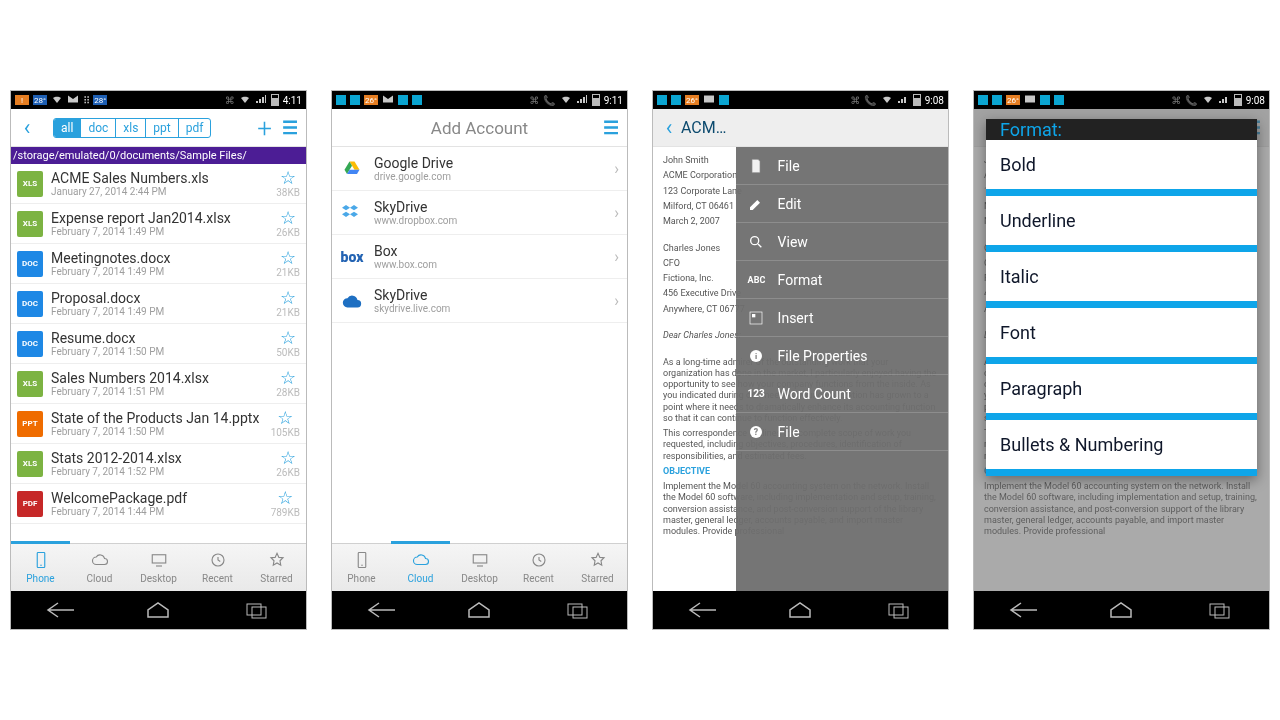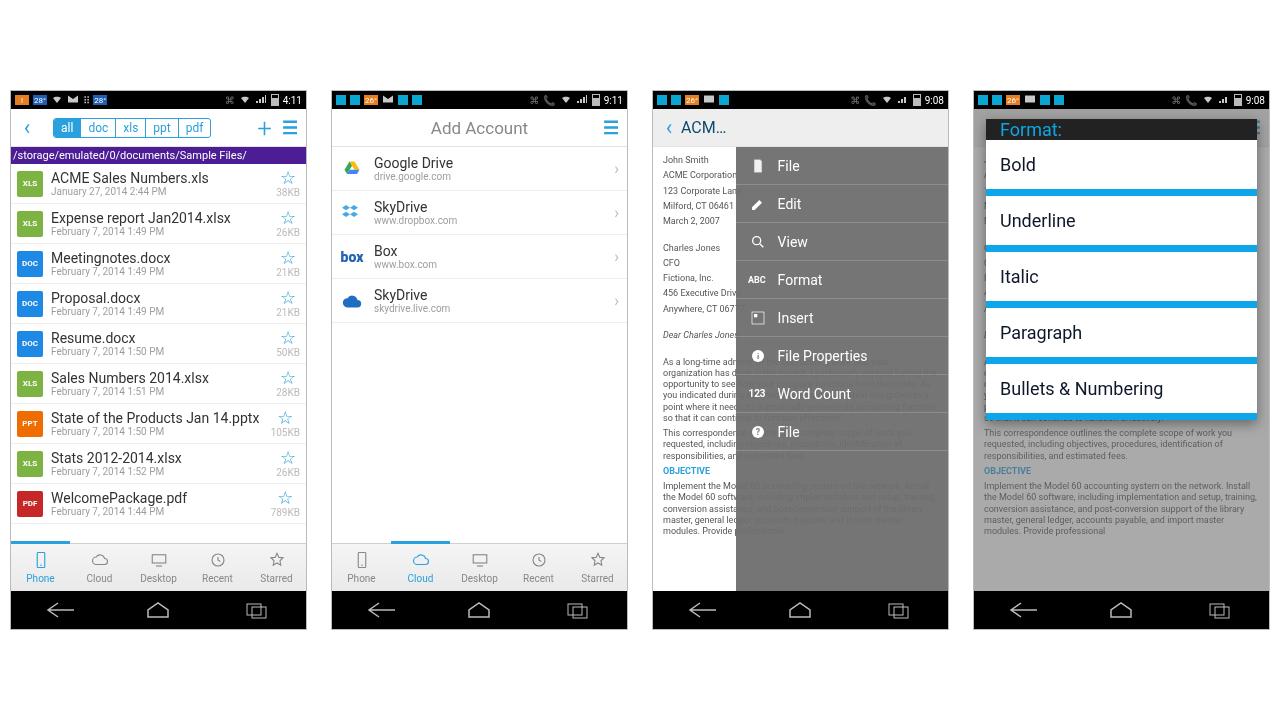--- a/index.html
+++ b/index.html
@@ -80,21 +80,21 @@
   .acct-url{font-size:10px;color:#9e9e9e;}
   .acct-chev{color:#bbb;font-size:16px;}
   
   .doc-bg { flex:1; background:#fff; position:relative; overflow:hidden; font-size:9px; color:#555;}
   .doc-content { padding:8px 10px; line-height:1.25; }
   .doc-content p{margin-bottom:4px;}
   .doc-content .heading{color:#2aa1dd;font-weight:700;margin-top:4px;}
   
   .overflow { position:absolute; right:0; top:0; bottom:0; width:72%; background:rgba(110,110,110,0.95);}
   .of-item { height:38px; display:flex; align-items:center; gap:12px; padding:0 12px; color:#fff; border-bottom:1px solid rgba(255,255,255,0.18); font-size:14px;}
-  .of-icon { width:18px; display:flex;align-items:center;justify-content:flex-end;}
+  .of-icon { width:18px; display:flex;align-items:center;justify-content:flex-start;}
   
   .scrim{position:absolute;inset:0;background:rgba(100,100,100,0.55);}
   .dialog{position:absolute;left:12px;right:12px;top:10px;background:#fff;box-shadow:0 4px 12px rgba(0,0,0,0.4);}
   .dialog-title{background:#222;color:#0ea5e9;font-size:18px;padding:0 14px;}
   .dialog-item{padding:14px 14px;font-size:18px;color:#0f172a;border-bottom:7px solid #0ea5e9;}
 </style>
 </head>
 <body>
 
 <div class="stage">
@@ -628,20 +628,21 @@
         <p>Implement the Model 60 accounting system on the network. Install the Model 60 software, including implementation and setup, training, conversion assistance, and post-conversion support of the library master, general ledger, accounts payable, and import master modules. Provide professional</p>
       </div>
 
       <div class="scrim"></div>
       <div class="dialog">
         <div class="dialog-title">Format:</div>
         <div id="dialog-items">
             <div class="dialog-item">Bold</div>
             <div class="dialog-item">Underline</div>
             <div class="dialog-item">Italic</div>
+            <div class="dialog-item">Font</div>
             <div class="dialog-item">Paragraph</div>
             <div class="dialog-item">Bullets &amp; Numbering</div>
           </div>
       </div>
     </div>
 
     <div class="navbar">
       <div class="nav-btn nav-back">
           <svg width="32" height="18" viewBox="0 0 32 18">
             <path d="M14 2 L4 9 L14 16 M4 9 H30" stroke="#bbb" stroke-width="1.5" fill="none"></path>

